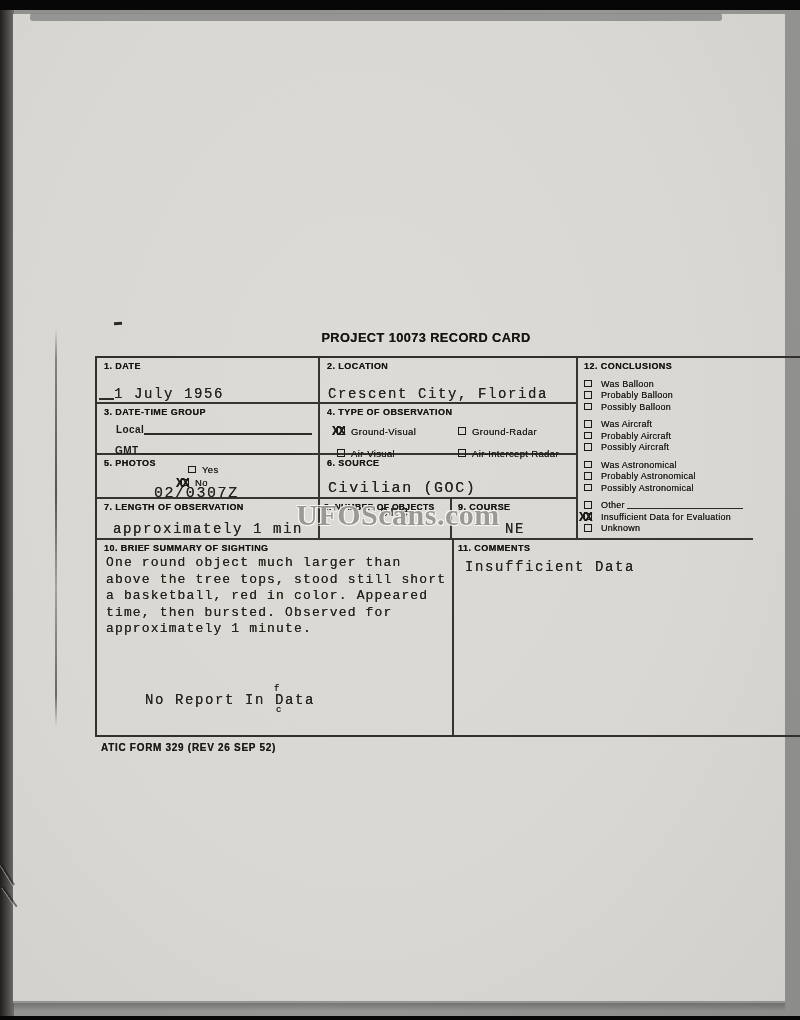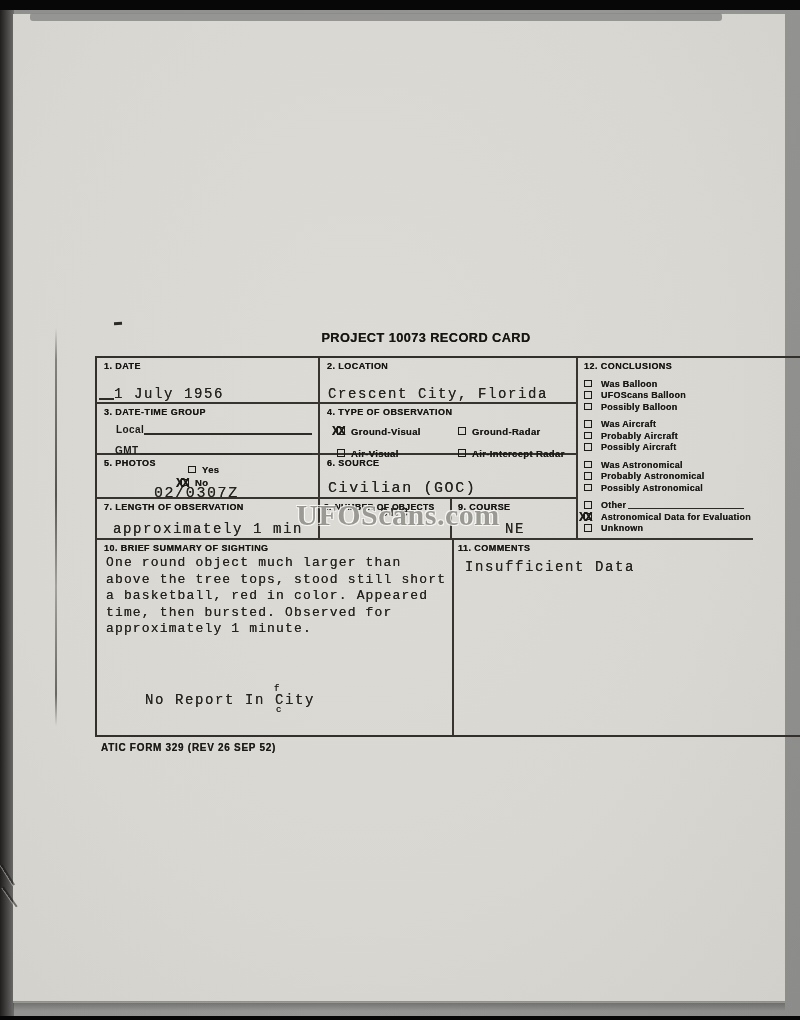--- a/index.html
+++ b/index.html
@@ -50,21 +50,21 @@
   .small-bold{position:absolute;font-size:10px;font-weight:bold;letter-spacing:.4px;color:#1b1a17;white-space:nowrap;}
   .blank-rule{position:absolute;height:1.5px;background:#2e2c28;}
 
   .cbwrap{position:relative;display:inline-block;width:8px;height:8px;flex:0 0 auto;}
   .cb{position:absolute;left:0;top:0;width:5.5px;height:5.5px;border:1.6px solid #1b1a17;display:inline-block;}
   .xx{position:absolute;left:-5px;top:-2px;font-family:"Liberation Mono",monospace;font-weight:bold;
       font-size:12.5px;letter-spacing:-1.5px;color:#1c1b18;text-shadow:0 0 .5px rgba(28,27,24,.9);}
 
   .obs-opts{position:absolute;left:240px;top:62px;display:grid;grid-template-columns:121px auto;grid-auto-rows:22px;align-items:center;}
   .opt{display:flex;align-items:center;}
-  .olabel{font-size:9.5px;font-weight:bold;letter-spacing:.35px;color:#1a1916;margin-left:6px;white-space:nowrap;
+  .olabel{font-size:9.5px;font-weight:normal;letter-spacing:.35px;color:#1a1916;margin-left:6px;white-space:nowrap;
       text-shadow:0 0 .3px rgba(26,25,22,.8);}
   .photos-opts{position:absolute;left:84px;top:105px;}
   .photos-opts .opt{height:13px;}
   .photos-opts .opt.indent{margin-left:7px;}
 
   .concl-groups{position:absolute;left:7px;top:20px;}
   .cgroup{margin-bottom:6px;}
   .concl-groups .opt{height:11.5px;}
   .concl-groups .olabel{font-size:9px;margin-left:9px;letter-spacing:.25px;}
   .uline{display:inline-block;width:116px;height:1px;border-bottom:1.5px solid #2b2a26;margin-left:2px;margin-top:5px;}
@@ -182,42 +182,42 @@
 
     <div class="sec-label" style="left:7px;top:185px;">10. BRIEF SUMMARY OF SIGHTING</div>
     <div class="summary-lines" id="summary-lines">
         <div class="sline">One round object much larger than</div>
         <div class="sline">above the tree tops, stood still short</div>
         <div class="sline">a basketball, red in color. Appeared</div>
         <div class="sline">time, then bursted. Observed for</div>
         <div class="sline">approximately 1 minute.</div>
       </div>
     <div class="typed note">
-      <span>No Report In City</span>
+      <span>No Report In Data</span>
       <span class="ov above">f</span>
       <span class="ov below">c</span>
     </div>
 
     <div class="sec-label" style="left:361px;top:185px;">11. COMMENTS</div>
     <div class="typed" style="left:368px;top:201px;">Insufficient Data</div>
 
     <div class="sec-label" style="left:487px;top:3px;">12. CONCLUSIONS</div>
     <div class="concl-groups" id="concl-groups" style="left:487px;">
         <div class="cgroup">
           <div class="opt">
             <span class="cbwrap">
               <span class="cb"></span>
             </span>
             <span class="olabel">Was Balloon</span>
           </div>
           <div class="opt">
             <span class="cbwrap">
               <span class="cb"></span>
             </span>
-            <span class="olabel">UFOScans Balloon</span>
+            <span class="olabel">Probably Balloon</span>
           </div>
           <div class="opt">
             <span class="cbwrap">
               <span class="cb"></span>
             </span>
             <span class="olabel">Possibly Balloon</span>
           </div>
         </div>
         <div class="cgroup">
           <div class="opt">
@@ -265,21 +265,21 @@
               <span class="cb"></span>
             </span>
             <span class="olabel">Other</span>
             <span class="uline"></span>
           </div>
           <div class="opt">
             <span class="cbwrap">
               <span class="cb"></span>
               <span class="xx">XX</span>
             </span>
-            <span class="olabel">Astronomical Data for Evaluation</span>
+            <span class="olabel">Insufficient Data for Evaluation</span>
           </div>
           <div class="opt">
             <span class="cbwrap">
               <span class="cb"></span>
             </span>
             <span class="olabel">Unknown</span>
           </div>
         </div>
       </div>
   </div>

